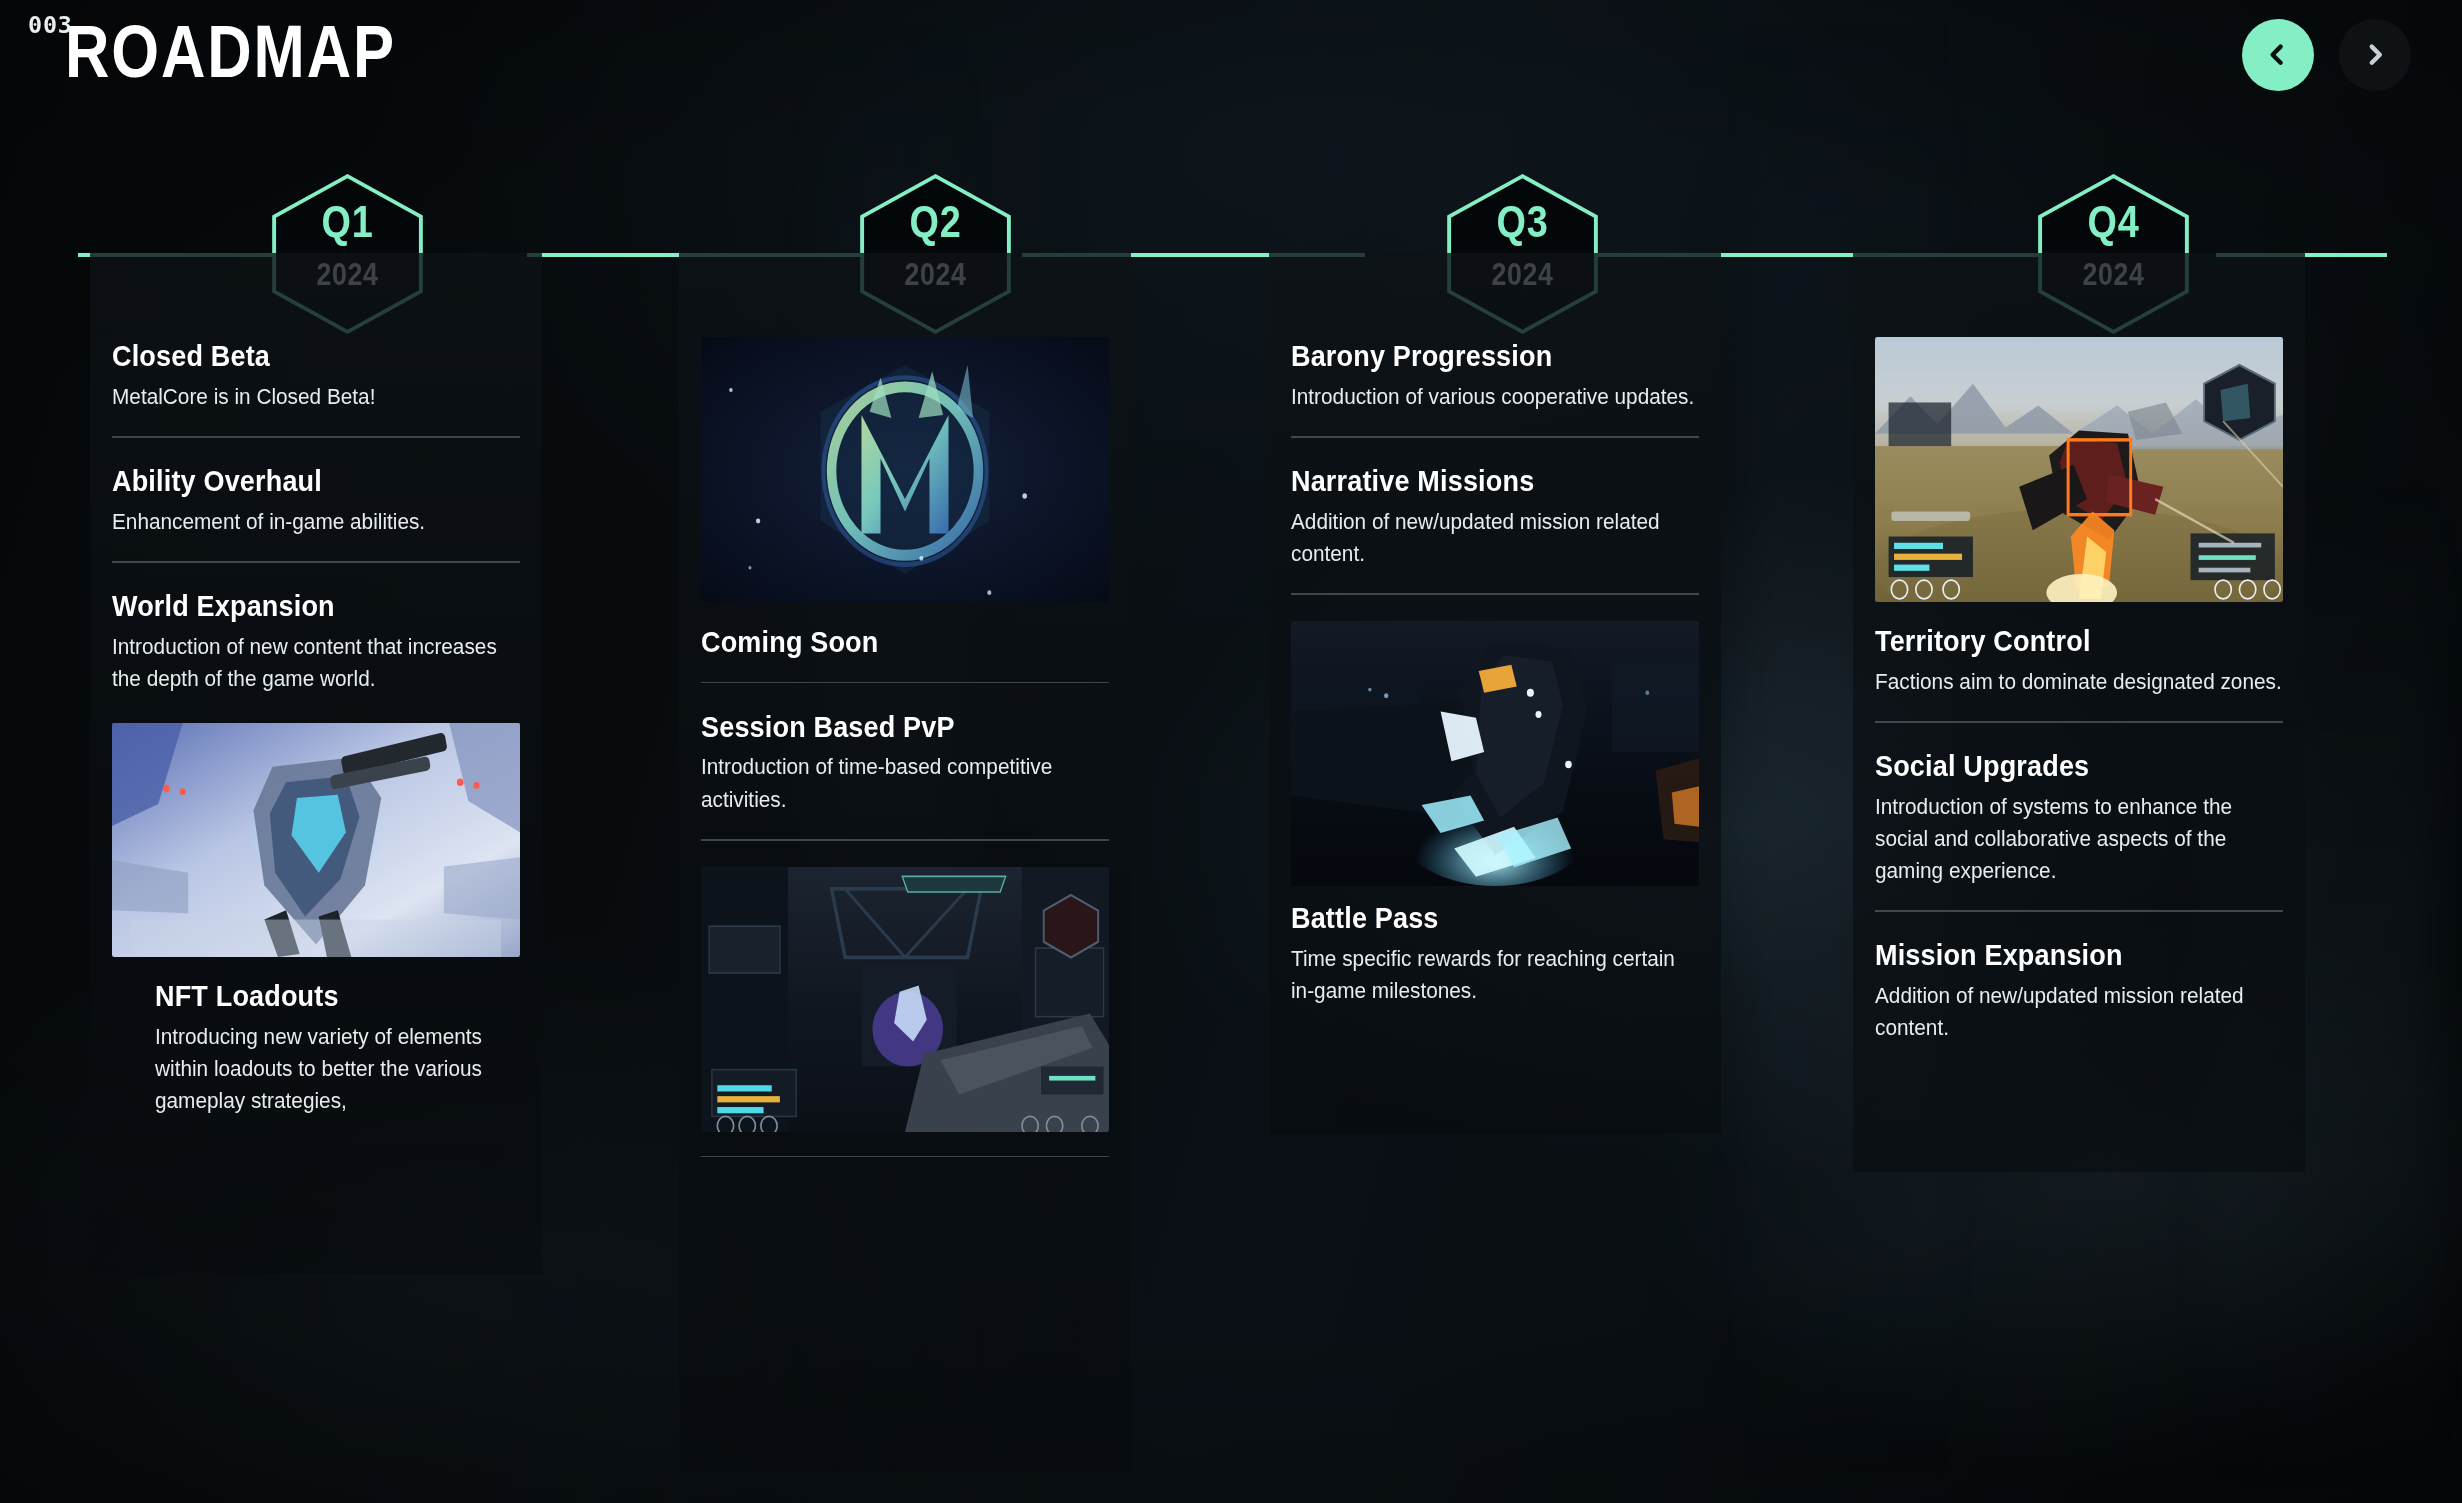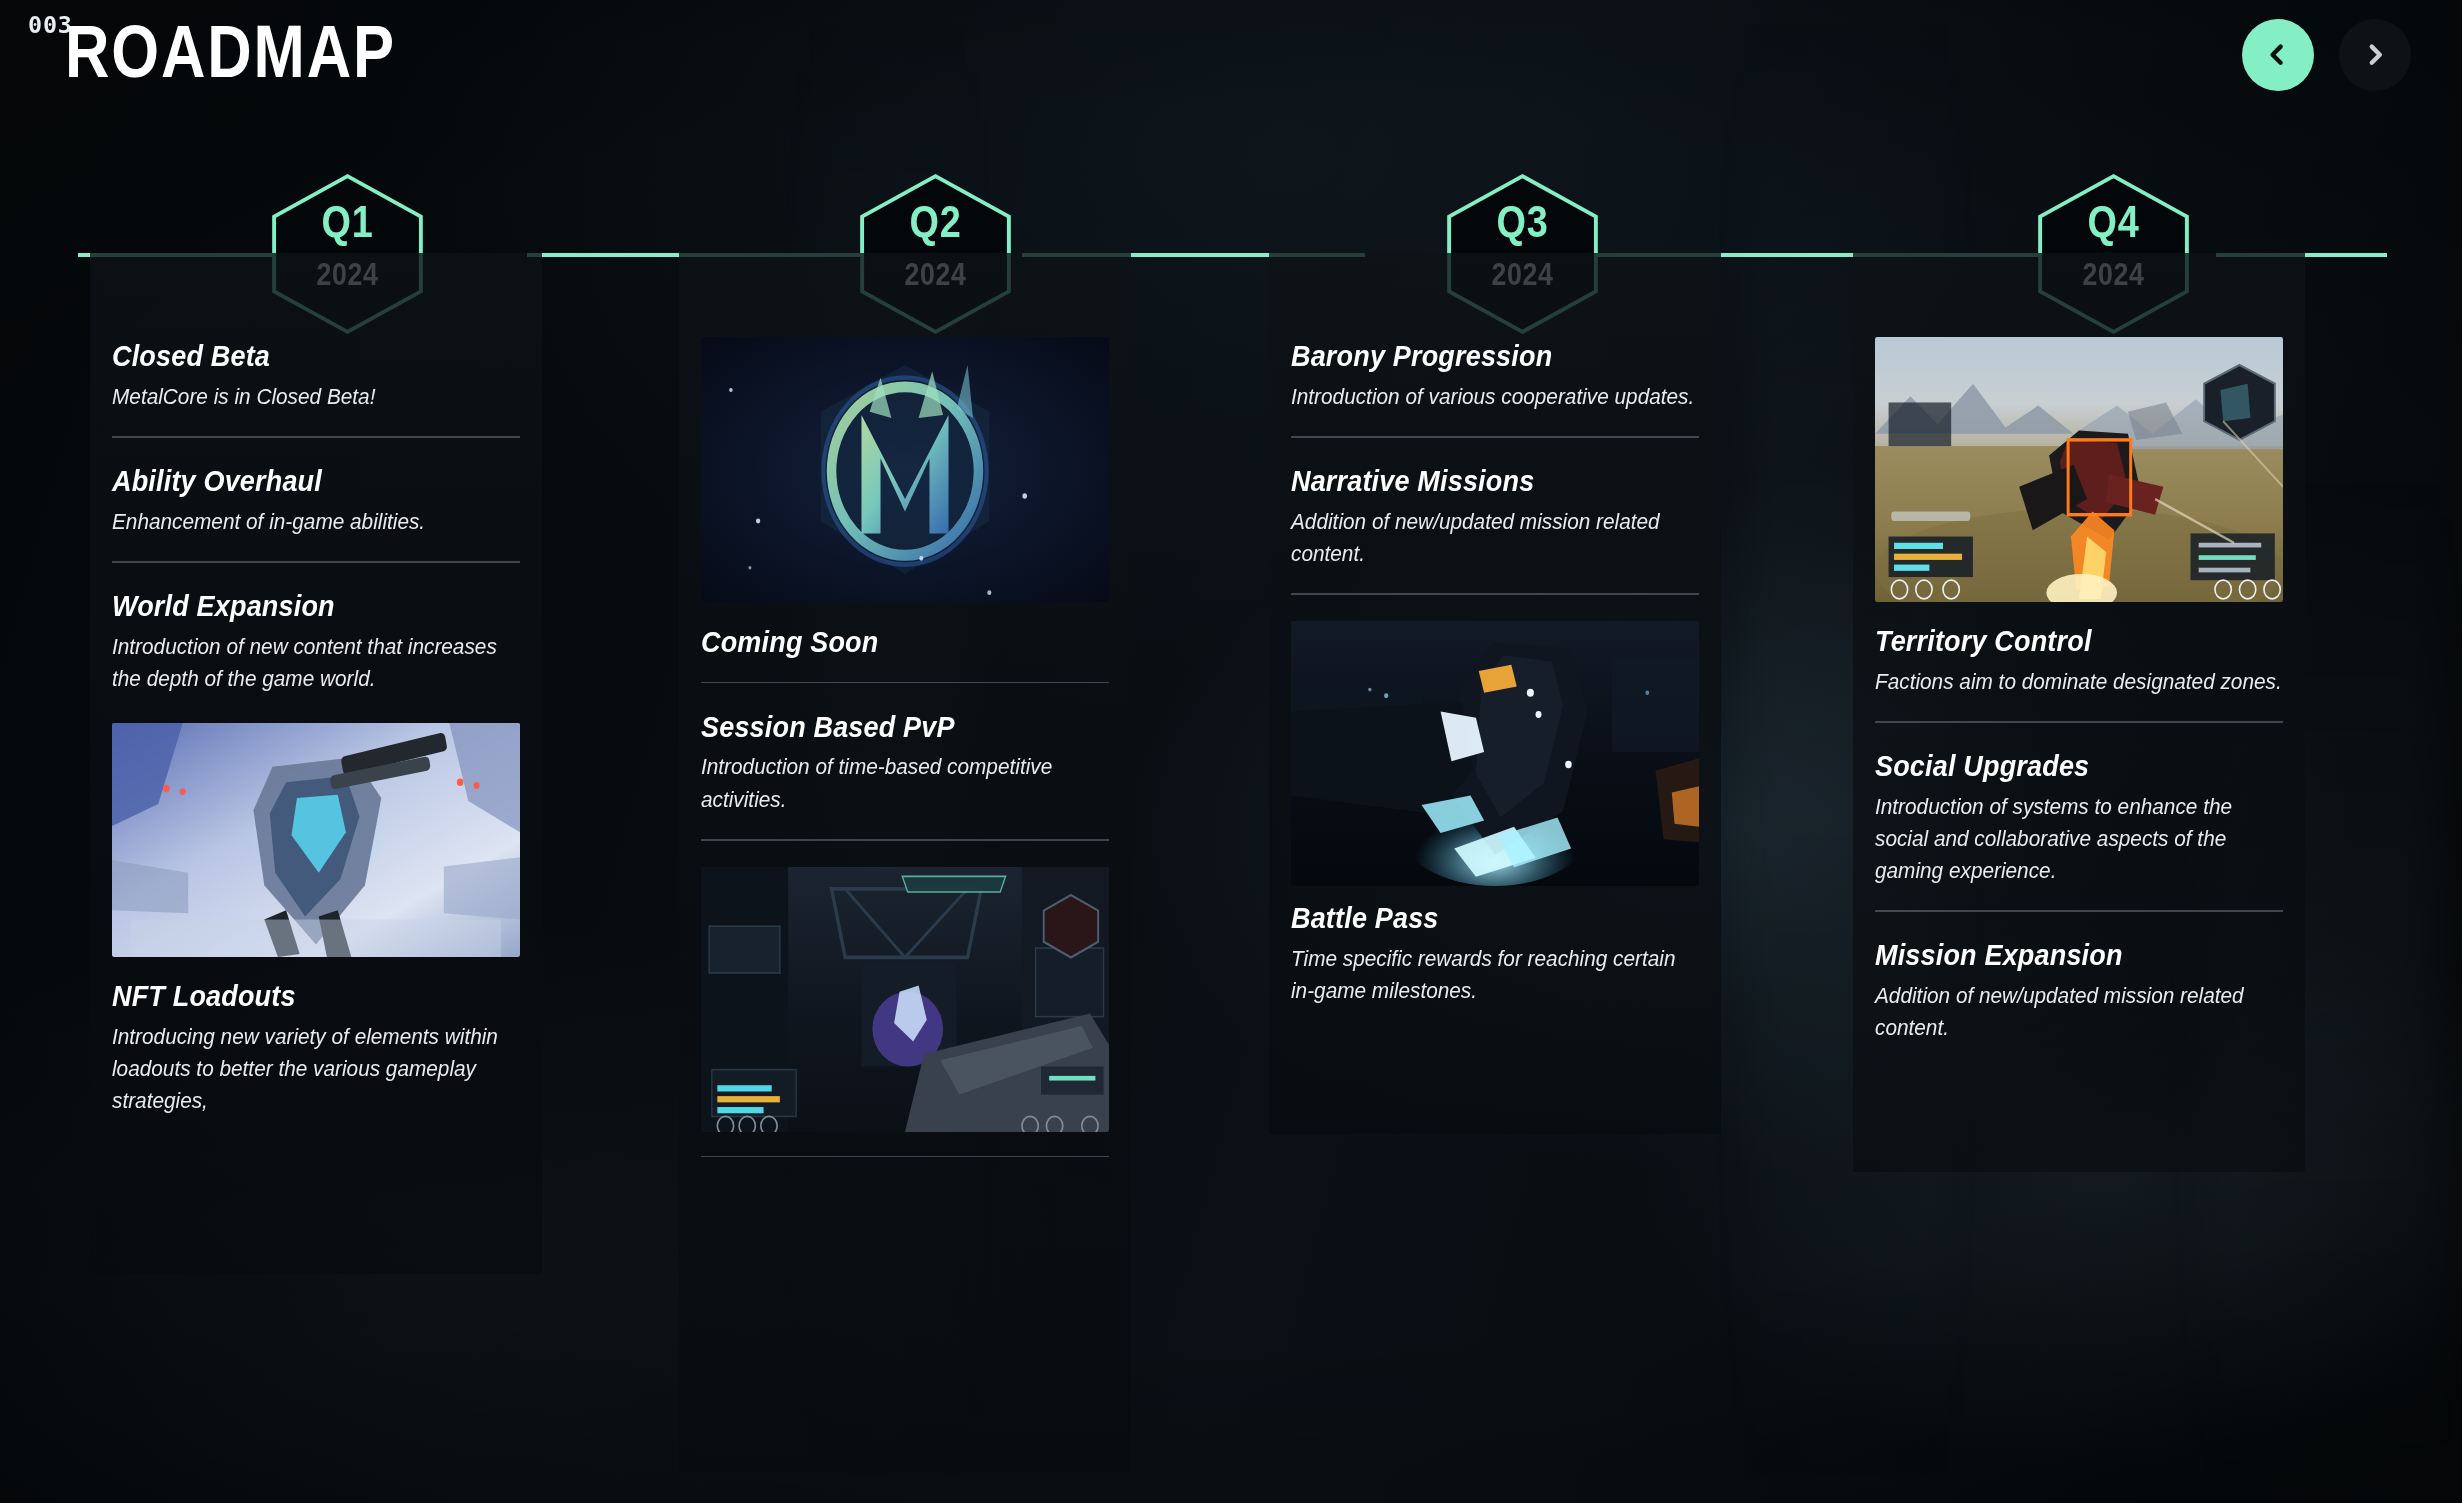--- a/index.html
+++ b/index.html
@@ -67,21 +67,21 @@
 
   
   .cols{ position:absolute; inset:0; z-index:25; }
   .col{ position:absolute; top:253px; width:452px; }
   .col-bg{
     position:absolute; left:0; top:0; width:100%;
     background:linear-gradient(180deg, rgba(13,18,22,.80) 0%, rgba(9,13,17,.72) 60%, rgba(7,10,13,.55) 100%);
   }
   .col-inner{ position:absolute; left:0; top:0; width:100%; padding:0 22px; }
 
-  .item{ position:relative;font-style:italic; }
+  .item{ position:relative; }
   .item-title{
     font-size:30px; font-weight:800; color:#fff; letter-spacing:0.2px;
     line-height:1.1; transform:scaleX(.9); transform-origin:left center;
     white-space:nowrap;
   }
   .item-desc{
     font-size:22.6px; font-weight:400; color:#e8ecee; line-height:1.42;
     margin-top:8.6px; transform:scaleX(.92); transform-origin:left top;
     width:108.6%;
   }
@@ -201,21 +201,21 @@
           <path d="M166 120 L176 150 L158 150 L152 124 Z" fill="#1d232a"></path>
           <path d="M0 88 L56 96 L56 122 L0 120 Z" fill="#8d9cc0" opacity=".6"></path>
           <path d="M244 92 L300 86 L300 126 L244 122 Z" fill="#9aa8ca" opacity=".6"></path>
           <circle cx="40" cy="42" r="2.4" fill="#ff5a4a"></circle>
             <circle cx="52" cy="44" r="2.2" fill="#ff5a4a"></circle>
           <circle cx="256" cy="38" r="2.4" fill="#ff5a4a"></circle>
             <circle cx="268" cy="40" r="2.2" fill="#ff5a4a"></circle>
           <rect x="14" y="126" width="272" height="24" fill="#c7d2e6" opacity=".45"></rect>
         </svg>
       </div>
-      <div class="item" style="margin-top:22px;">
+      <div class="item" style="margin-top:22px;margin-left:43px;">
         <div class="item-title">NFT Loadouts</div>
         <div class="item-desc">Introducing new variety of elements within loadouts to better the various gameplay strategies,</div>
       </div>
     </div>
   </div>
 
   <div class="col" style="left:679px;">
     <div class="col-bg" style="height:1219px;"></div>
     <div class="col-inner" style="padding-top:84px;">
       <div class="thumb" style="height:265px;">

